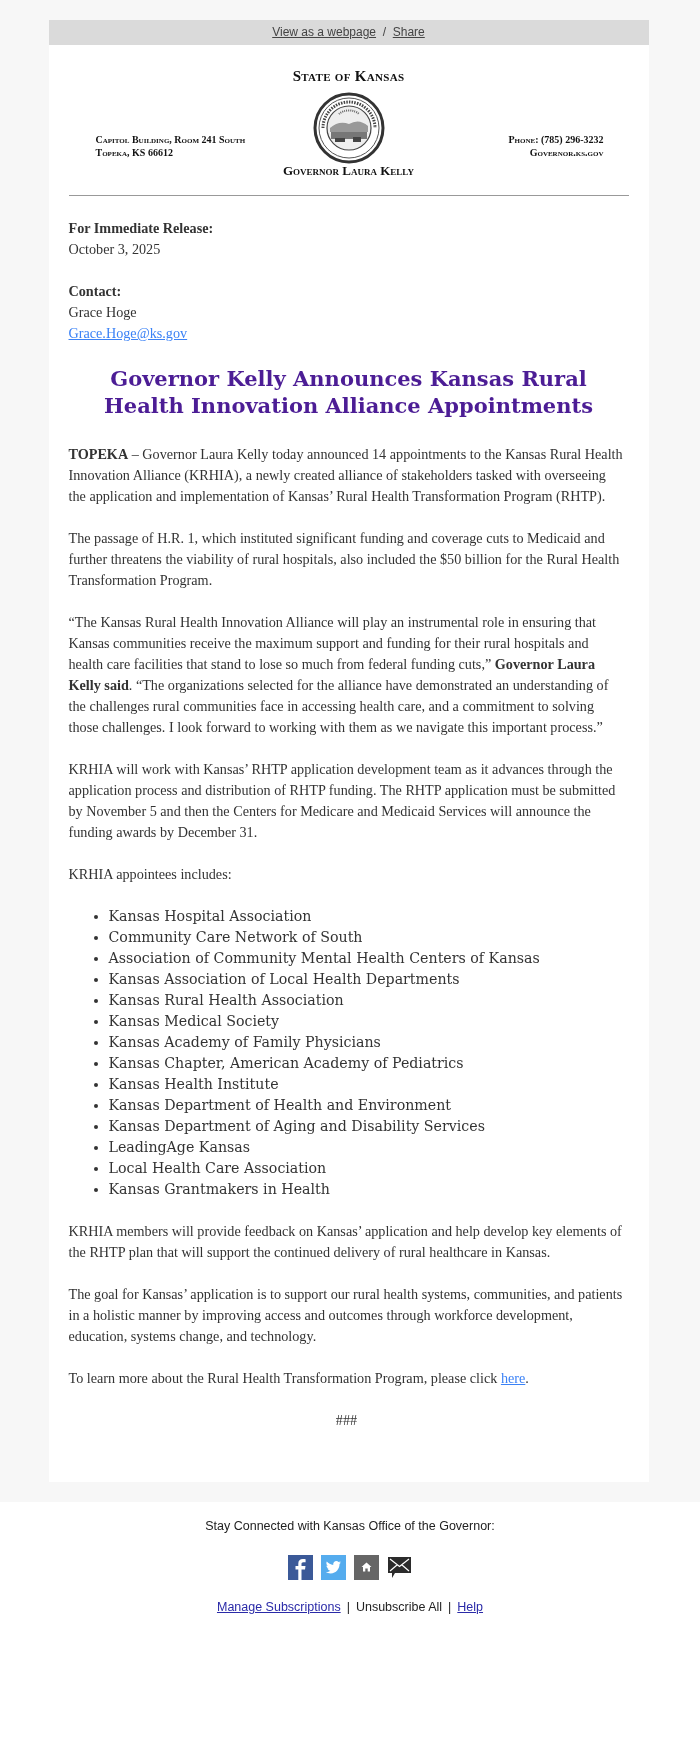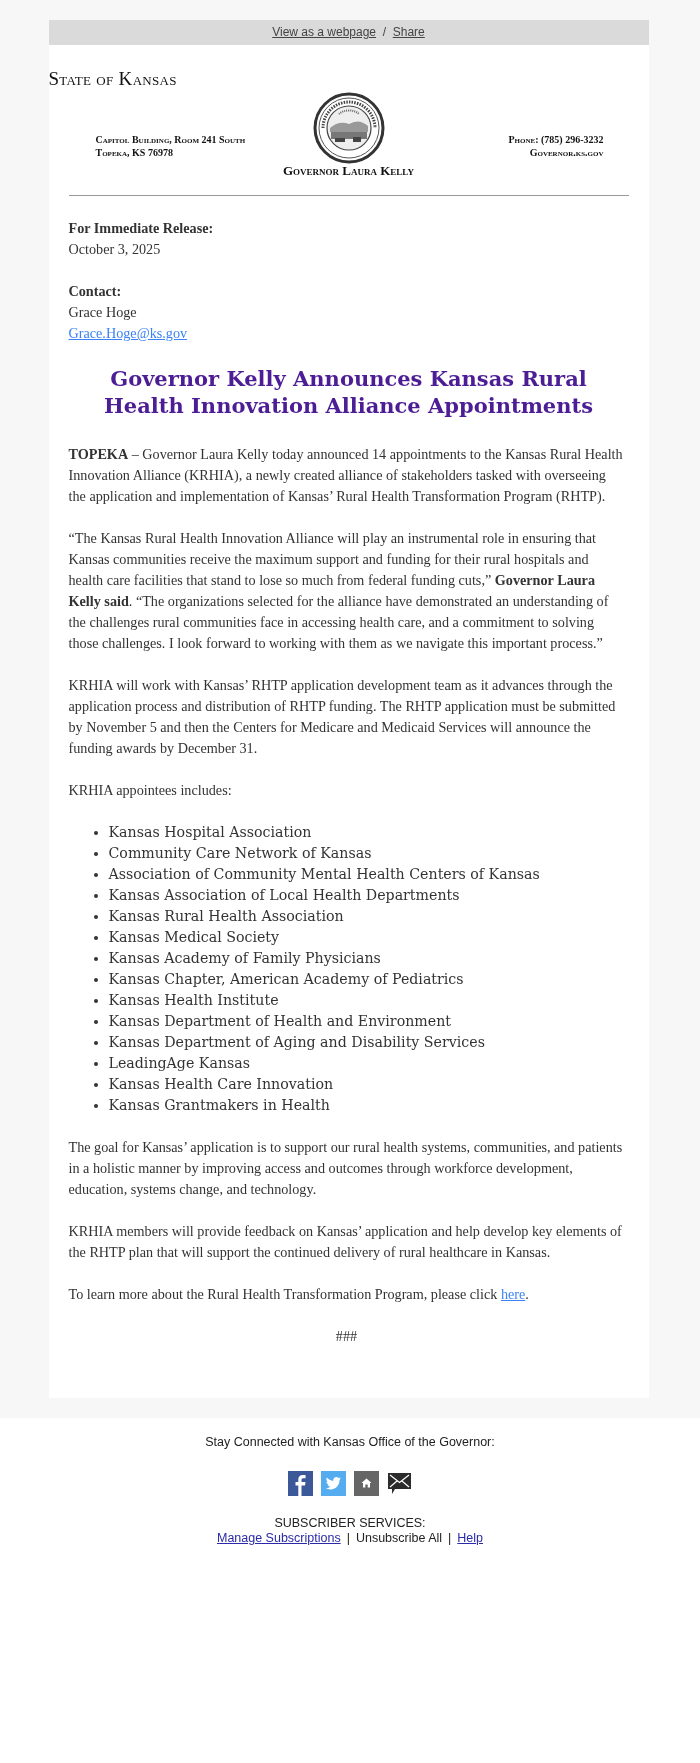--- a/index.html
+++ b/index.html
@@ -30,21 +30,21 @@
   }
   .topbar a { color: #444; text-decoration: underline; }
   .letterhead {
     position: relative;
     height: 150px;
     font-family: "Liberation Serif", serif;
     color: #111;
   }
   .lh-title {
     position: absolute; top: 23px; left: 0; right: 0;
-    font-weight: normal; font-size: 19px;
+    text-align: center; font-weight: bold; font-size: 15px;
     font-variant: small-caps; letter-spacing: 0.3px;
   }
   .lh-left {
     position: absolute; top: 88px; left: 47px;
     font-size: 10px; font-weight: bold; font-variant: small-caps; line-height: 13px;
   }
   .lh-right {
     position: absolute; top: 88px; right: 45px; text-align: right;
     font-size: 10px; font-weight: bold; font-variant: small-caps; line-height: 13px;
   }
@@ -106,21 +106,21 @@
     <div class="topbar">
       <a href="#">View as a webpage</a>
       <span>&nbsp;<span>/</span>&nbsp;</span>
       <a href="#">Share</a>
     </div>
 
     <div class="letterhead">
       <div class="lh-title">State of Kansas</div>
       <div class="lh-left">
         <div>Capitol Building, Room 241 South</div>
-        <div>Topeka, KS  76978</div>
+        <div>Topeka, KS  66612</div>
       </div>
       <div class="seal">
         <svg width="72" height="72" viewBox="0 0 72 72">
           <circle cx="36" cy="36" r="34" fill="#fff" stroke="#333" stroke-width="3"></circle>
           <circle cx="36" cy="36" r="30" fill="none" stroke="#555" stroke-width="1"></circle>
           <circle cx="36" cy="36" r="22" fill="#eee" stroke="#444" stroke-width="1.2"></circle>
           <path d="M17 36 Q26 28 36 32 Q46 26 55 34 L55 40 L17 40 Z" fill="#999"></path>
           <rect x="18" y="40" width="36" height="7" fill="#777"></rect>
           <path d="M22 46 h10 v4 h-10z M40 45 h8 v5 h-8z" fill="#444"></path>
           <path d="M26 22 a12 8 0 0 1 20 0" fill="none" stroke="#666" stroke-width="2" stroke-dasharray="1 1"></path>
@@ -143,43 +143,44 @@
       </p>
       <p>
         <span class="label-bold">Contact:</span><br>
         <span>Grace Hoge</span><br>
         <a href="#" class="link-teal">Grace.Hoge@ks.gov</a>
       </p>
 
       <h1 class="headline">Governor Kelly Announces Kansas Rural Health Innovation Alliance Appointments</h1>
 
       <p><b>TOPEKA</b><span> – Governor Laura Kelly today announced 14 appointments to the Kansas Rural Health Innovation Alliance (KRHIA), a newly created alliance of stakeholders tasked with overseeing the application and implementation of Kansas’ Rural Health Transformation Program (RHTP).</span></p>
+      <p>The passage of H.R. 1, which instituted significant funding and coverage cuts to Medicaid and further threatens the viability of rural hospitals, also included the $50 billion for the Rural Health Transformation Program.</p>
       <p><span>“The Kansas Rural Health Innovation Alliance will play an instrumental role in ensuring that Kansas communities receive the maximum support and funding for their rural hospitals and health care facilities that stand to lose so much from federal funding cuts,” </span><b>Governor Laura Kelly said</b><span>. “The organizations selected for the alliance have demonstrated an understanding of the challenges rural communities face in accessing health care, and a commitment to solving those challenges. I look forward to working with them as we navigate this important process.”</span></p>
       <p>KRHIA will work with Kansas’ RHTP application development team as it advances through the application process and distribution of RHTP funding. The RHTP application must be submitted by November 5 and then the Centers for Medicare and Medicaid Services will announce the funding awards by December 31.</p>
       <p>KRHIA appointees includes:</p>
 
       <ul class="appointees">
         <li>Kansas Hospital Association</li>
-        <li>Community Care Network of Kansas</li>
+        <li>Community Care Network of South</li>
         <li>Association of Community Mental Health Centers of Kansas</li>
         <li>Kansas Association of Local Health Departments</li>
         <li>Kansas Rural Health Association</li>
         <li>Kansas Medical Society</li>
         <li>Kansas Academy of Family Physicians</li>
         <li>Kansas Chapter, American Academy of Pediatrics</li>
         <li>Kansas Health Institute</li>
         <li>Kansas Department of Health and Environment</li>
         <li>Kansas Department of Aging and Disability Services</li>
         <li>LeadingAge Kansas</li>
-        <li>Kansas Health Care Innovation</li>
+        <li>Local Health Care Association</li>
         <li>Kansas Grantmakers in Health</li>
       </ul>
 
+      <p>KRHIA members will provide feedback on Kansas’ application and help develop key elements of the RHTP plan that will support the continued delivery of rural healthcare in Kansas.</p>
       <p>The goal for Kansas’ application is to support our rural health systems, communities, and patients in a holistic manner by improving access and outcomes through workforce development, education, systems change, and technology.</p>
-      <p>KRHIA members will provide feedback on Kansas’ application and help develop key elements of the RHTP plan that will support the continued delivery of rural healthcare in Kansas.</p>
       <p><span>To learn more about the Rural Health Transformation Program, please click </span><a href="#" class="link-teal">here</a><span>.</span></p>
 
       <p class="endmark">###</p>
     </div>
   </div>
 </div>
 
 <div class="footer">
   <div>Stay Connected with Kansas Office of the Governor:</div>
   <div class="social">
@@ -201,17 +202,16 @@
           <path d="M12.5 7.5 L7.5 12 H9 V16.5 H11.3 V13.5 H13.7 V16.5 H16 V12 H17.5 Z" fill="#fff"></path>
         </svg>
     </a>
     <a href="#" class="ic ic-mail">
       <svg width="25" height="25" viewBox="0 0 25 25">
           <path d="M1 2 H24 V18 H8 L5 23 L5 18 H1 Z" fill="#2b2b2b"></path>
           <path d="M3 4 L12.5 11.5 L22 4 M3 16 L10 10 M22 16 L15 10" stroke="#fff" stroke-width="1.2" fill="none"></path>
         </svg>
     </a>
   </div>
-  <div class="sub-title">SUBSCRIBER SERVICES:</div>
   <div class="sub-links">
     <a href="#">Manage Subscriptions</a><span class="sep">|</span><span>Unsubscribe All</span><span class="sep">|</span><a href="#">Help</a>
   </div>
 </div>
 
 </body></html>

